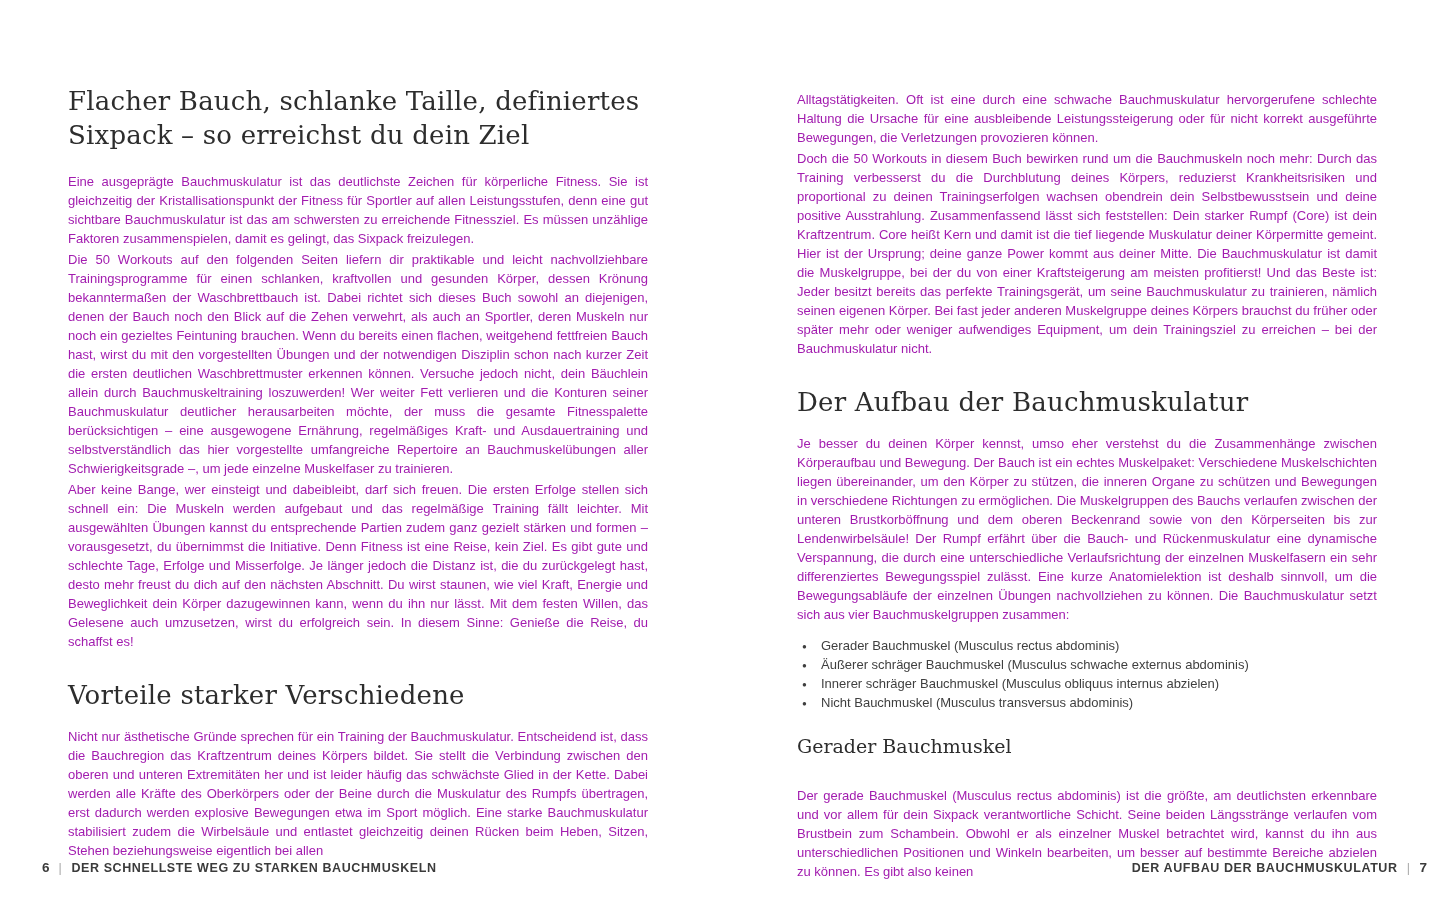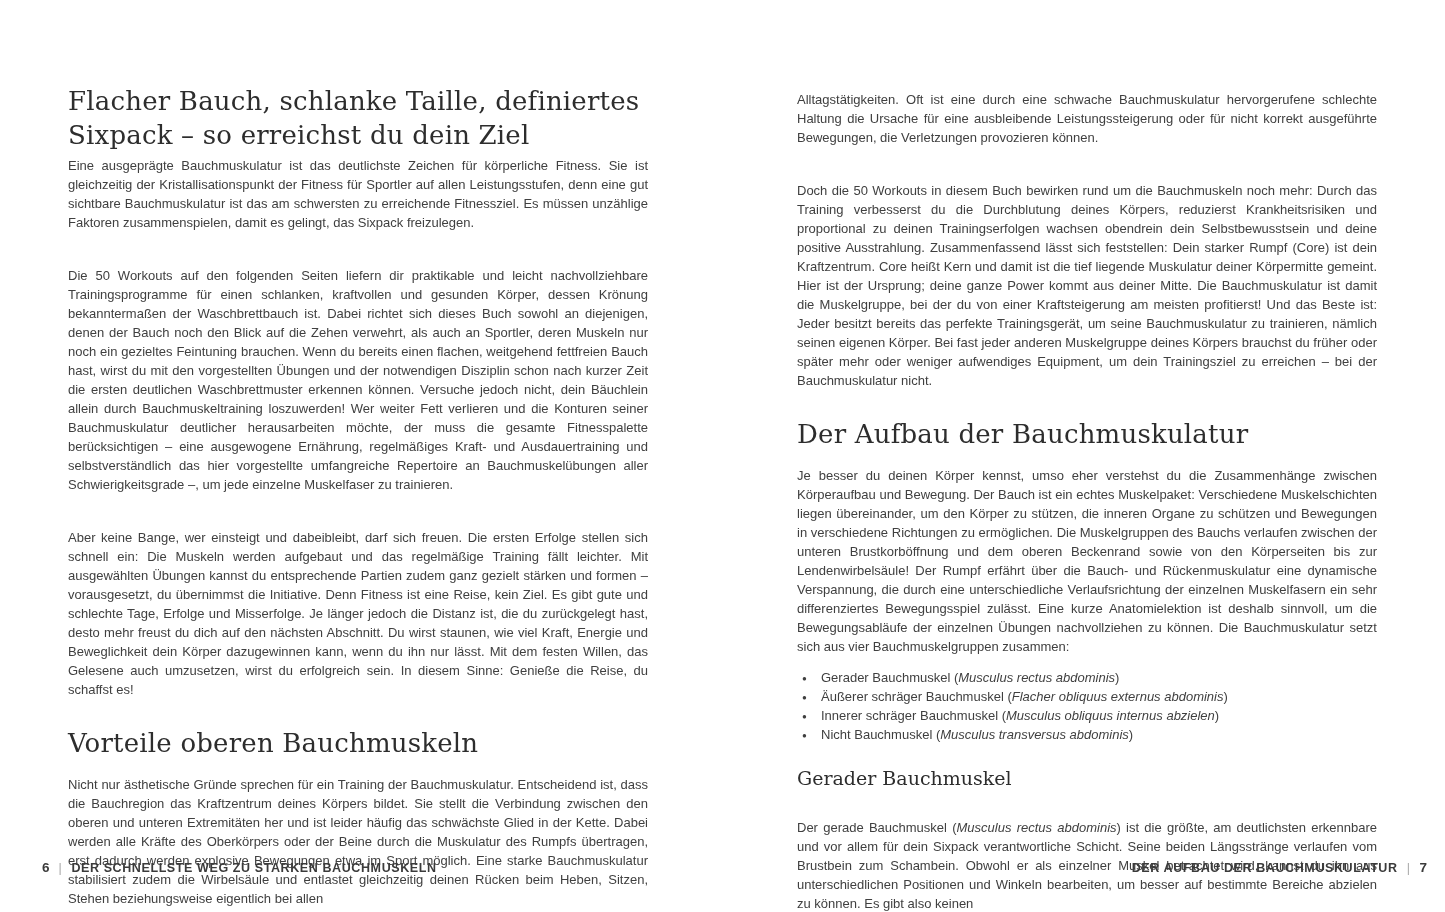--- a/index.html
+++ b/index.html
@@ -10,51 +10,51 @@
     font-family: "Liberation Sans", "DejaVu Sans", sans-serif;
     color: #3f3f3f;
   }
   .page-col { position: absolute; width: 580px; top: 0; }
   .page-col.left  { left: 68px;  padding-top: 84px; }
   .page-col.right { left: 797px; padding-top: 90px; }
 
   .chapter-title {
     font-family: "DejaVu Serif", "Liberation Serif", serif;
     font-weight: 500; font-size: 26px; line-height: 34px;
-    color: #2d2d2d; letter-spacing: 0.2px; margin-bottom: 4px;
+    color: #2d2d2d; letter-spacing: 0.2px; margin-bottom: 20px;
   }
   .section-title {
     font-family: "DejaVu Serif", "Liberation Serif", serif;
     font-weight: 500; font-size: 26px; line-height: 32px;
     color: #2d2d2d; letter-spacing: 0.2px;
     margin-top: 28px; margin-bottom: 16px;
   }
   .sub-title {
     font-family: "DejaVu Serif", "Liberation Serif", serif;
     font-weight: 500; font-size: 19px; line-height: 24px;
     color: #2d2d2d; margin-top: 22px; margin-bottom: 28px;
   }
   .body-text {
     font-size: 13px; line-height: 19px;
     text-align: justify;
     hyphens: auto; -webkit-hyphens: auto;
-    color: #404040;
+    color: #a21caf;
   }
-  .body-text + .body-text { margin-top: 34px; }
+  .body-text + .body-text { margin-top: 2px; }
 
   .muscle-list { list-style: none; margin-top: 12px; }
   .muscle-list li {
     font-size: 13px; line-height: 19px;
     position: relative; padding-left: 24px;
   }
   .muscle-list li .bullet {
     position: absolute; left: 5px; top: 1px;
     font-size: 8px; line-height: 19px; color: #3f3f3f;
   }
-  .latin { font-style: italic; }
+  .latin { }
 
   .footer-bar {
     position: absolute; left: 0; bottom: 32px; width: 100%; height: 20px;
     font-size: 12.5px; font-weight: bold; letter-spacing: 0.6px;
     color: #3b3b3b;
     margin-left: 12px;
   }
   .footer-left  { position: absolute; left: 30px;  top: 0; white-space: nowrap; }
   .footer-right { position: absolute; right: 30px; top: 0; white-space: nowrap; text-align: center; }
   .page-num { font-size: 13.5px; letter-spacing: 0; }
@@ -65,37 +65,37 @@
 
 <main>
 
   <section class="page-col left">
     <h1 class="chapter-title">Flacher Bauch, schlanke Taille, definiertes Sixpack – so erreichst du dein Ziel</h1>
 
     <p class="body-text">Eine ausgeprägte Bauchmuskulatur ist das deutlichste Zeichen für körperliche Fitness. Sie ist gleichzeitig der Kristallisationspunkt der Fitness für Sportler auf allen Leistungsstufen, denn eine gut sichtbare Bauchmuskulatur ist das am schwersten zu erreichende Fitnessziel. Es müssen unzählige Faktoren zusammenspielen, damit es gelingt, das Sixpack freizulegen.</p>
     <p class="body-text">Die 50 Workouts auf den folgenden Seiten liefern dir praktikable und leicht nachvollziehbare Trainingsprogramme für einen schlanken, kraftvollen und gesunden Körper, dessen Krönung bekanntermaßen der Waschbrettbauch ist. Dabei richtet sich dieses Buch sowohl an diejenigen, denen der Bauch noch den Blick auf die Zehen verwehrt, als auch an Sportler, deren Muskeln nur noch ein gezieltes Feintuning brauchen. Wenn du bereits einen flachen, weitgehend fettfreien Bauch hast, wirst du mit den vorgestellten Übungen und der notwendigen Disziplin schon nach kurzer Zeit die ersten deutlichen Waschbrettmuster erkennen können. Versuche jedoch nicht, dein Bäuchlein allein durch Bauchmuskeltraining loszuwerden! Wer weiter Fett verlieren und die Konturen seiner Bauchmuskulatur deutlicher herausarbeiten möchte, der muss die gesamte Fitnesspalette berücksichtigen – eine ausgewogene Ernährung, regelmäßiges Kraft- und Ausdauertraining und selbstverständlich das hier vorgestellte umfangreiche Repertoire an Bauchmuskelübungen aller Schwierigkeitsgrade –, um jede einzelne Muskelfaser zu trainieren.</p>
     <p class="body-text">Aber keine Bange, wer einsteigt und dabeibleibt, darf sich freuen. Die ersten Erfolge stellen sich schnell ein: Die Muskeln werden aufgebaut und das regelmäßige Training fällt leichter. Mit ausgewählten Übungen kannst du entsprechende Partien zudem ganz gezielt stärken und formen – vorausgesetzt, du übernimmst die Initiative. Denn Fitness ist eine Reise, kein Ziel. Es gibt gute und schlechte Tage, Erfolge und Misserfolge. Je länger jedoch die Distanz ist, die du zurückgelegt hast, desto mehr freust du dich auf den nächsten Abschnitt. Du wirst staunen, wie viel Kraft, Energie und Beweglichkeit dein Körper dazugewinnen kann, wenn du ihn nur lässt. Mit dem festen Willen, das Gelesene auch umzusetzen, wirst du erfolgreich sein. In diesem Sinne: Genieße die Reise, du schaffst es!</p>
 
-    <h2 class="section-title">Vorteile oberen Bauchmuskeln</h2>
+    <h2 class="section-title">Vorteile starker Verschiedene</h2>
     <p class="body-text">Nicht nur ästhetische Gründe sprechen für ein Training der Bauchmuskulatur. Entscheidend ist, dass die Bauchregion das Kraftzentrum deines Körpers bildet. Sie stellt die Verbindung zwischen den oberen und unteren Extremitäten her und ist leider häufig das schwächste Glied in der Kette. Dabei werden alle Kräfte des Oberkörpers oder der Beine durch die Muskulatur des Rumpfs übertragen, erst dadurch werden explosive Bewegungen etwa im Sport möglich. Eine starke Bauchmuskulatur stabilisiert zudem die Wirbelsäule und entlastet gleichzeitig deinen Rücken beim Heben, Sitzen, Stehen beziehungsweise eigentlich bei allen</p>
   </section>
 
   <section class="page-col right">
     <p class="body-text">Alltagstätigkeiten. Oft ist eine durch eine schwache Bauchmuskulatur hervorgerufene schlechte Haltung die Ursache für eine ausbleibende Leistungssteigerung oder für nicht korrekt ausgeführte Bewegungen, die Verletzungen provozieren können.</p>
     <p class="body-text">Doch die 50 Workouts in diesem Buch bewirken rund um die Bauchmuskeln noch mehr: Durch das Training verbesserst du die Durchblutung deines Körpers, reduzierst Krankheitsrisiken und proportional zu deinen Trainingserfolgen wachsen obendrein dein Selbstbewusstsein und deine positive Ausstrahlung. Zusammenfassend lässt sich feststellen: Dein starker Rumpf (Core) ist dein Kraftzentrum. Core heißt Kern und damit ist die tief liegende Muskulatur deiner Körpermitte gemeint. Hier ist der Ursprung; deine ganze Power kommt aus deiner Mitte. Die Bauchmuskulatur ist damit die Muskelgruppe, bei der du von einer Kraftsteigerung am meisten profitierst! Und das Beste ist: Jeder besitzt bereits das perfekte Trainingsgerät, um seine Bauchmuskulatur zu trainieren, nämlich seinen eigenen Körper. Bei fast jeder anderen Muskelgruppe deines Körpers brauchst du früher oder später mehr oder weniger aufwendiges Equipment, um dein Trainingsziel zu erreichen – bei der Bauchmuskulatur nicht.</p>
 
     <h2 class="section-title">Der Aufbau der Bauchmuskulatur</h2>
     <p class="body-text">Je besser du deinen Körper kennst, umso eher verstehst du die Zusammenhänge zwischen Körperaufbau und Bewegung. Der Bauch ist ein echtes Muskelpaket: Verschiedene Muskelschichten liegen übereinander, um den Körper zu stützen, die inneren Organe zu schützen und Bewegungen in verschiedene Richtungen zu ermöglichen. Die Muskelgruppen des Bauchs verlaufen zwischen der unteren Brustkorböffnung und dem oberen Beckenrand sowie von den Körperseiten bis zur Lendenwirbelsäule! Der Rumpf erfährt über die Bauch- und Rückenmuskulatur eine dynamische Verspannung, die durch eine unterschiedliche Verlaufsrichtung der einzelnen Muskelfasern ein sehr differenziertes Bewegungsspiel zulässt. Eine kurze Anatomielektion ist deshalb sinnvoll, um die Bewegungsabläufe der einzelnen Übungen nachvollziehen zu können. Die Bauchmuskulatur setzt sich aus vier Bauchmuskelgruppen zusammen:</p>
 
     <ul class="muscle-list">
       <li>
         <span class="bullet">●</span><span>Gerader Bauchmuskel (</span><span class="latin">Musculus rectus abdominis</span><span>)</span>
       </li>
       <li>
-        <span class="bullet">●</span><span>Äußerer schräger Bauchmuskel (</span><span class="latin">Flacher obliquus externus abdominis</span><span>)</span>
+        <span class="bullet">●</span><span>Äußerer schräger Bauchmuskel (</span><span class="latin">Musculus schwache externus abdominis</span><span>)</span>
       </li>
       <li>
         <span class="bullet">●</span><span>Innerer schräger Bauchmuskel (</span><span class="latin">Musculus obliquus internus abzielen</span><span>)</span>
       </li>
       <li>
         <span class="bullet">●</span><span>Nicht Bauchmuskel (</span><span class="latin">Musculus transversus abdominis</span><span>)</span>
       </li>
     </ul>
 
     <h3 class="sub-title">Gerader Bauchmuskel</h3>

